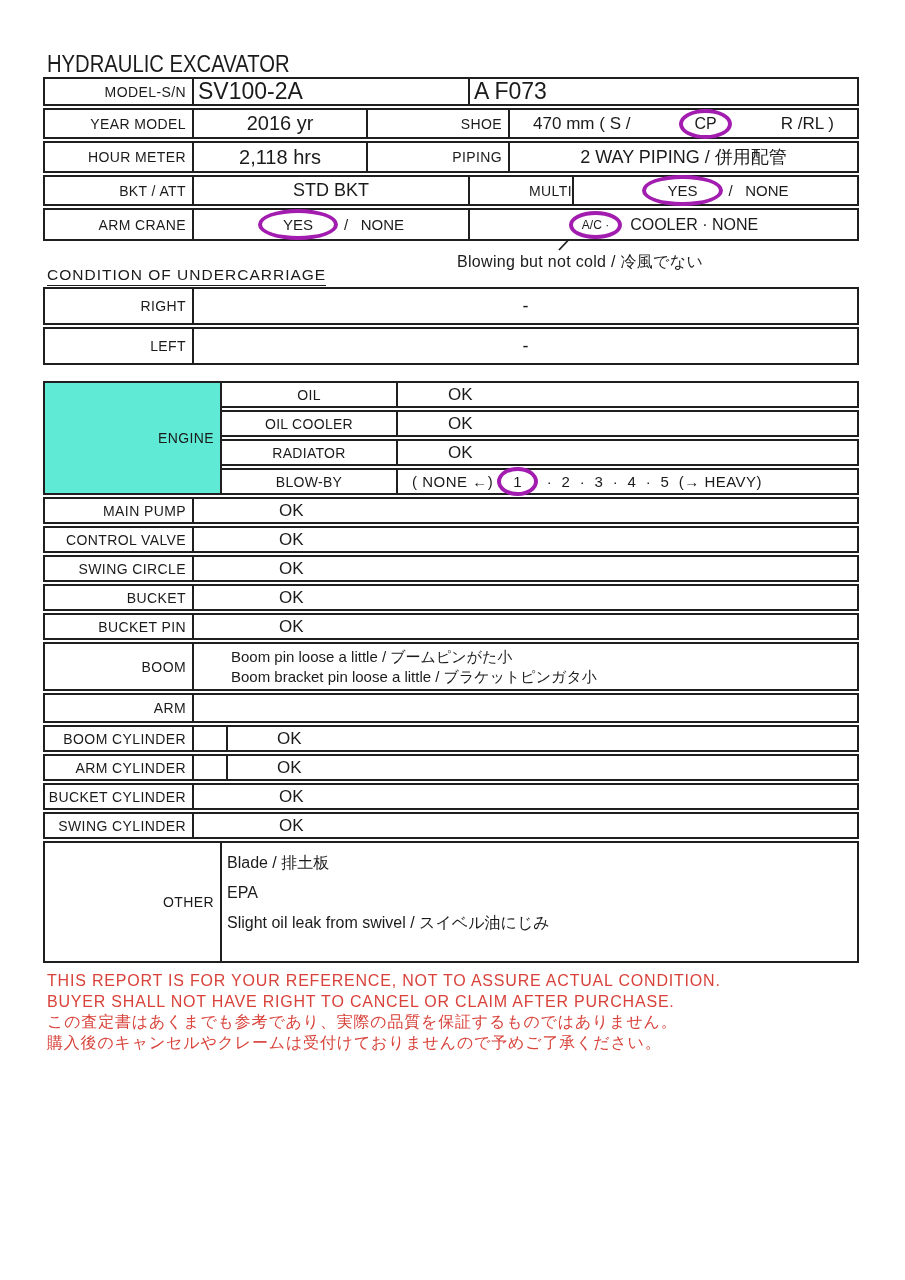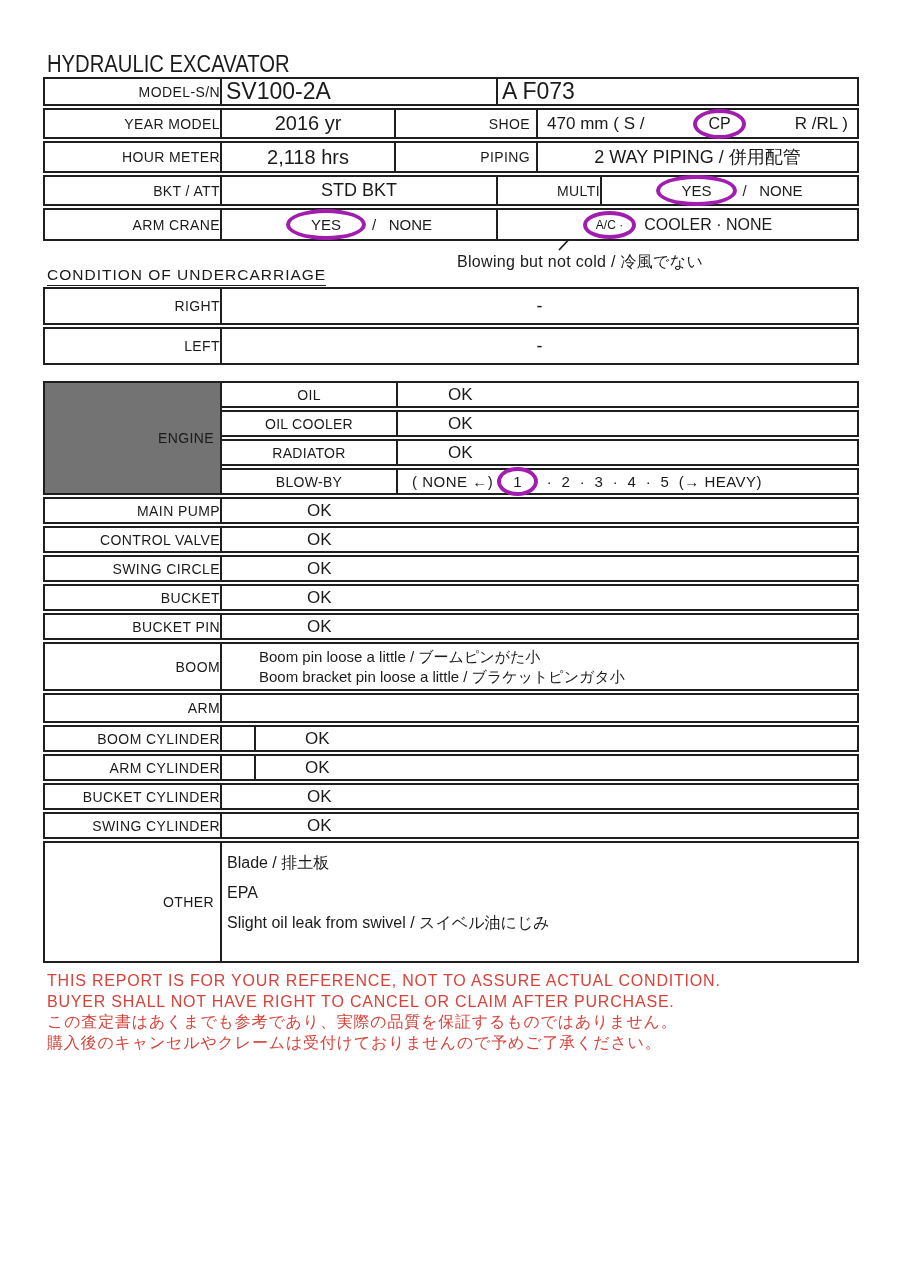--- a/index.html
+++ b/index.html
@@ -16,22 +16,22 @@
 
   .tbl { position:absolute; width:816px; }
   .spec { left:43px; top:77px; }
   .uc   { left:43px; top:287px; }
   .main { left:43px; top:381px; }
 
   .row { display:flex; align-items:stretch; border:2px solid #1f1f1f; margin-bottom:2px; background:#fff; }
   .cell { display:flex; align-items:center; min-width:0; }
   .flex1 { flex:1; }
   .center { justify-content:center; }
-  .lbl  { width:177px; border-right:2px solid #1f1f1f; justify-content:flex-end;
-          font-size:14px; letter-spacing:0.4px; white-space:nowrap; }
+  .lbl  { width:149px; border-right:2px solid #1f1f1f; justify-content:flex-end;
+          padding-right:6px; font-size:14px; letter-spacing:0.4px; white-space:nowrap; }
   .lbl2 { width:142px; border-right:2px solid #1f1f1f; justify-content:flex-end;
           padding-right:6px; font-size:14px; letter-spacing:0.4px;padding-left:13px; }
   .w316 { width:276px; border-right:2px solid #1f1f1f; }
   .w174 { width:174px; border-right:2px solid #1f1f1f;text-align:center; }
   .w104 { width:104px; border-right:2px solid #1f1f1f; }
   .big  { font-size:23px; padding-left:4px; }
   .mid  { font-size:20px; }
   .f17  { font-size:17px;gap:46px; }
   .f18  { font-size:18px; }
   .f15  { font-size:15px; }
@@ -49,21 +49,21 @@
   .circ-ac  { padding:4px 9px;  margin-right:8px; font-size:12px; }
   .circ-one { padding:3px 12px; margin:0 4px; font-size:15px; }
 
   .note { position:absolute; left:457px; top:252px; font-size:16px; letter-spacing:0.3px; }
   .uc-heading { position:absolute; left:47px; top:266px; font-size:15.5px; letter-spacing:1px;
                 border-bottom:1.5px solid #1f1f1f; padding-bottom:1px; white-space:nowrap; }
 
   .engine-block { display:flex; align-items:stretch; margin-bottom:2px; }
   .engine-cell { width:179px; height:114px; border:2px solid #1f1f1f; display:flex;
                  align-items:center; justify-content:flex-end; padding-right:6px;
-                 font-size:14px; letter-spacing:0.4px; background:#737373; }
+                 font-size:14px; letter-spacing:0.4px; background:#5eead4; }
   .engine-rows { flex:1; margin-left:-2px; display:flex; flex-direction:column; }
   .erow { display:flex; align-items:stretch; border:2px solid #1f1f1f; height:27px; margin-bottom:2px; background:#fff; }
   .erow:last-child { margin-bottom:0; }
   .esub { width:176px; border-right:2px solid #1f1f1f; justify-content:center; font-size:14px; letter-spacing:0.3px; }
   .eval { flex:1; padding-left:50px; font-size:17px; }
   .blowby { flex:1; padding-left:14px; font-size:15px; letter-spacing:0.5px; }
 
   .irow { height:27px; }
   .okval { flex:1; padding-left:85px; font-size:17px; }
   .boomrow { height:49px; }

